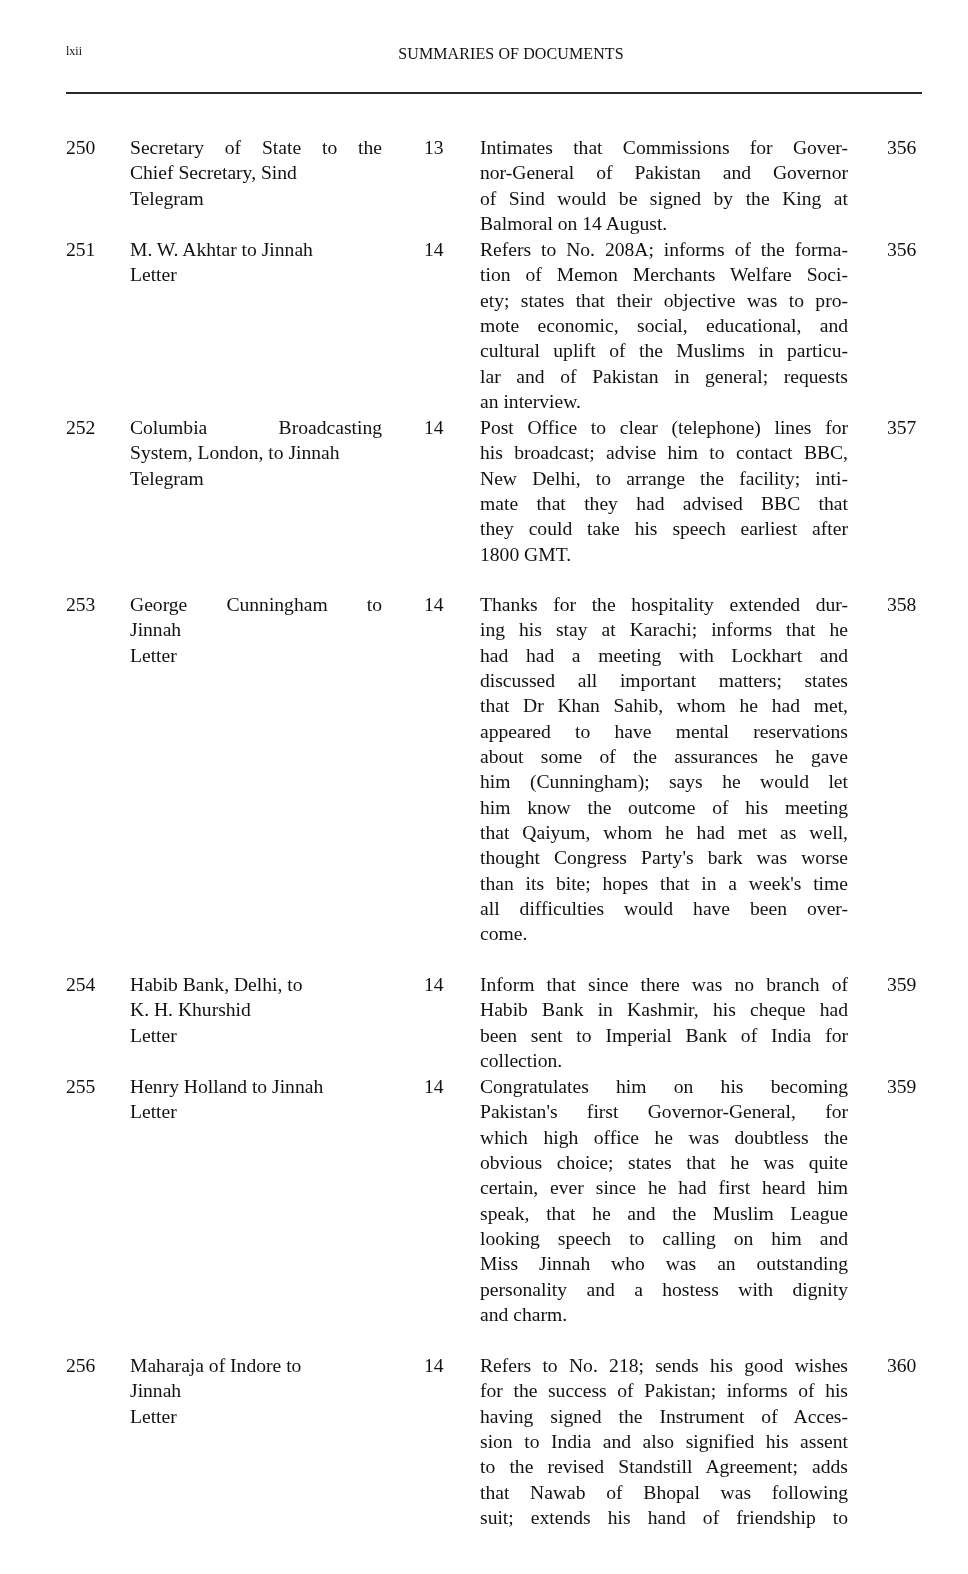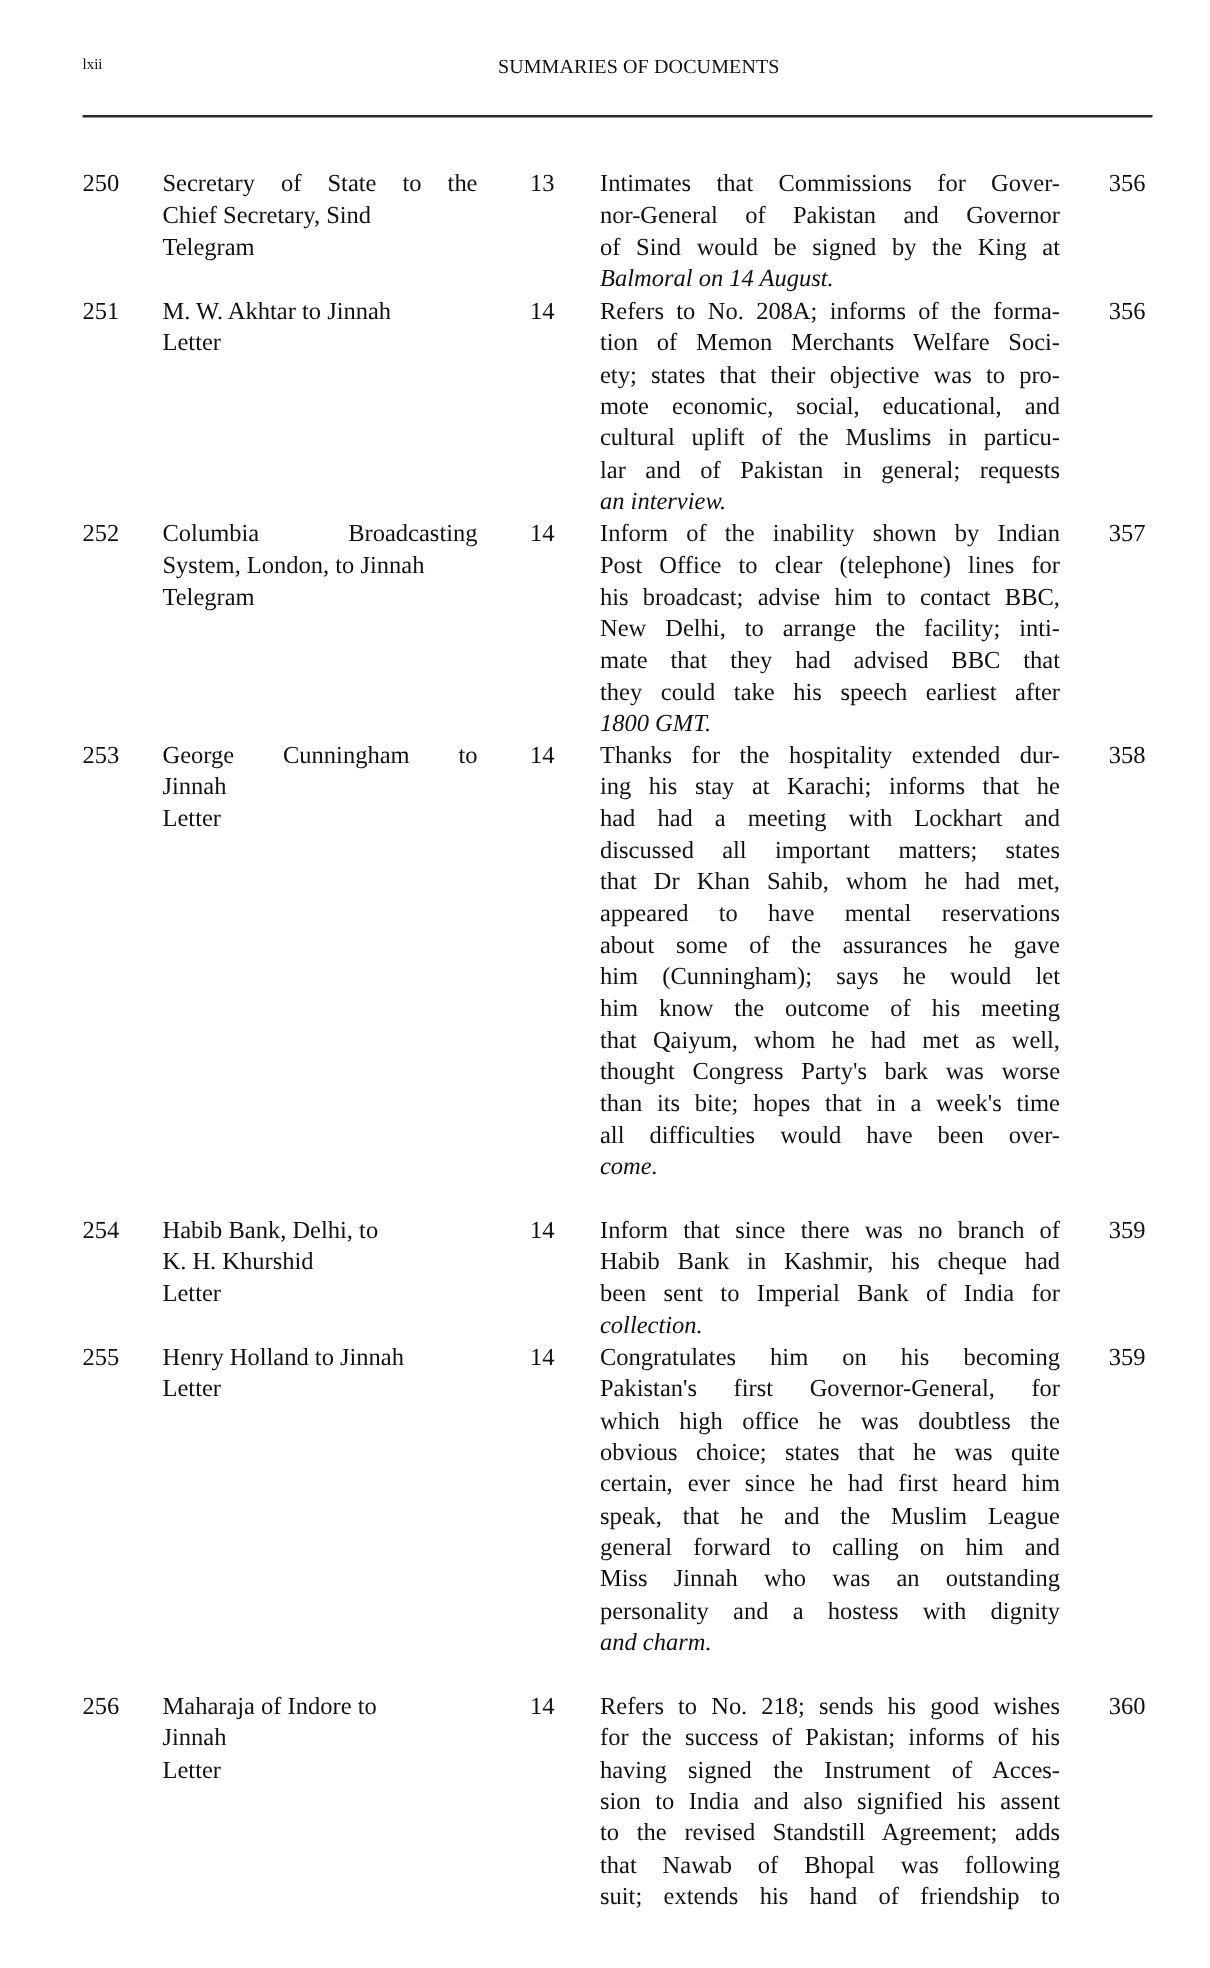--- a/index.html
+++ b/index.html
@@ -26,21 +26,21 @@
     .entry .num { position: absolute; left: 66px; width: 50px; }
     .entry .corr { position: absolute; left: 130px; width: 252px; }
     .entry .corr .line { display: block; white-space: nowrap; }
     .entry .corr .just { text-align: justify; text-align-last: justify; }
     .entry .date { position: absolute; left: 424px; width: 30px; }
     .entry .summary {
       position: absolute; left: 480px; width: 368px;
       text-align: justify; hyphens: manual;
     }
     .entry .summary .line { display: block; text-align: justify; text-align-last: justify; white-space: nowrap; }
-    .entry .summary .line.last { text-align-last: left; font-style: italic; }
+    .entry .summary .line.last { text-align-last: left; }
     .entry .page { position: absolute; left: 887px; width: 40px; }
   </style>
 </head>
 <body>
 
 <div class="page-header">
   <span class="folio">lxii</span>
   <div class="running-title">SUMMARIES OF DOCUMENTS</div>
 </div>
 <div class="rule"></div>
@@ -85,21 +85,20 @@
 
   <div class="entry" style="top:415px;">
     <span class="num">252</span>
     <div class="corr">
       <span class="line just">Columbia Broadcasting</span>
       <span class="line">System, London, to Jinnah</span>
       <span class="line">Telegram</span>
     </div>
     <span class="date">14</span>
     <div class="summary">
-      <span class="line">Inform of the inability shown by Indian</span>
       <span class="line">Post Office to clear (telephone) lines for</span>
       <span class="line">his broadcast; advise him to contact BBC,</span>
       <span class="line">New Delhi, to arrange the facility; inti-</span>
       <span class="line">mate that they had advised BBC that</span>
       <span class="line">they could take his speech earliest after</span>
       <span class="line last">1800 GMT.</span>
     </div>
     <span class="page">357</span>
   </div>
 
@@ -154,21 +153,21 @@
       <span class="line">Letter</span>
     </div>
     <span class="date">14</span>
     <div class="summary">
       <span class="line">Congratulates him on his becoming</span>
       <span class="line">Pakistan's first Governor-General, for</span>
       <span class="line">which high office he was doubtless the</span>
       <span class="line">obvious choice; states that he was quite</span>
       <span class="line">certain, ever since he had first heard him</span>
       <span class="line">speak, that he and the Muslim League</span>
-      <span class="line">general forward to calling on him and</span>
+      <span class="line">looking speech to calling on him and</span>
       <span class="line">Miss Jinnah who was an outstanding</span>
       <span class="line">personality and a hostess with dignity</span>
       <span class="line last">and charm.</span>
     </div>
     <span class="page">359</span>
   </div>
 
   <div class="entry" style="top:1353px;">
     <span class="num">256</span>
     <div class="corr">

